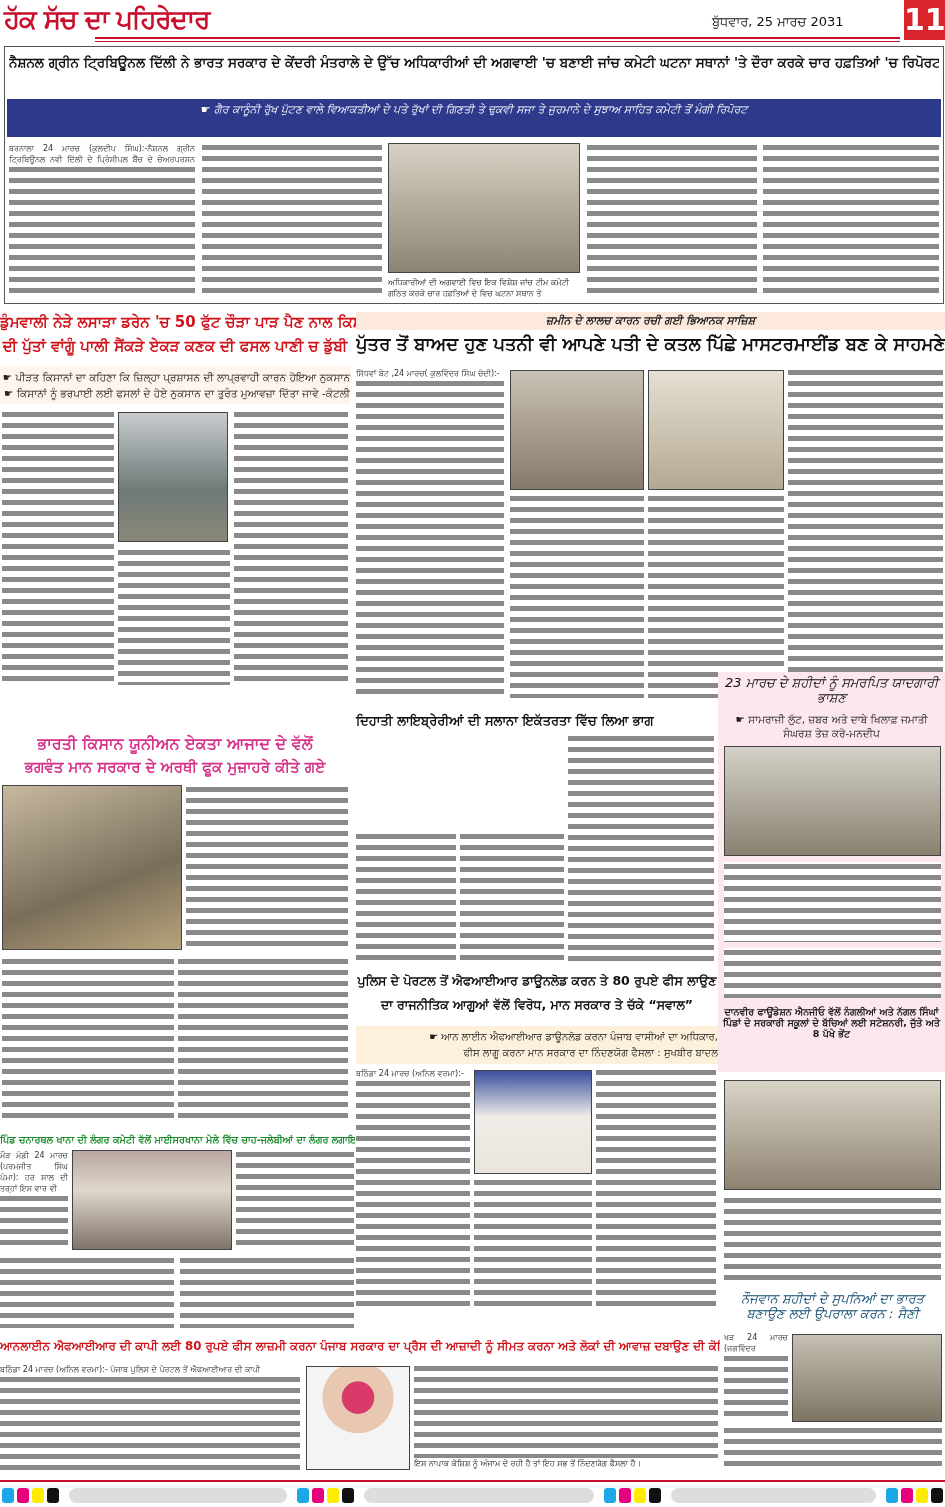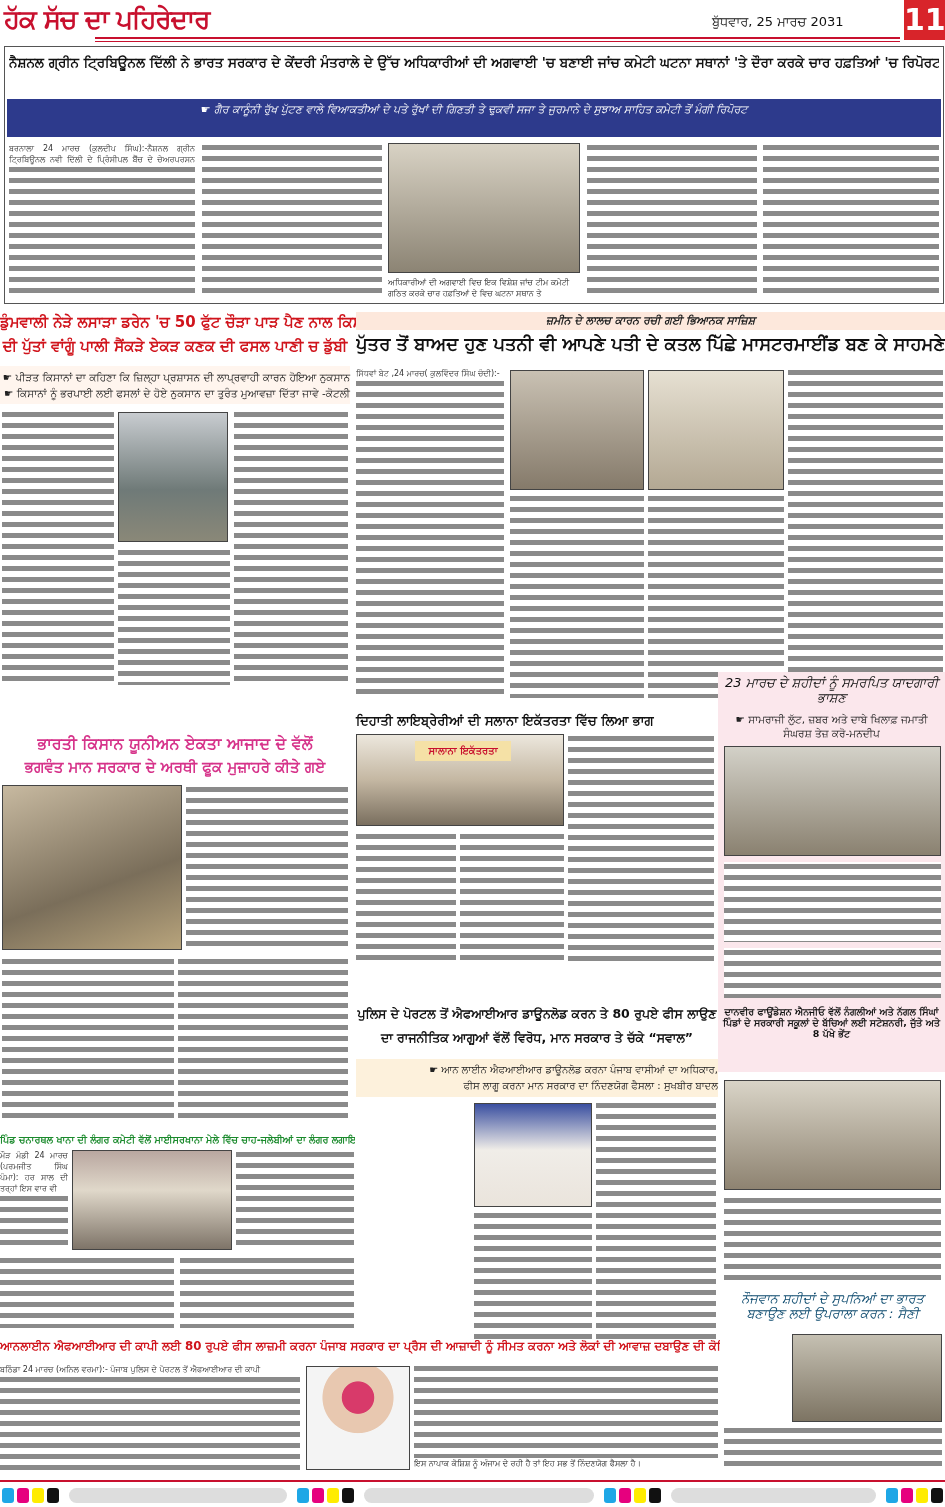--- a/index.html
+++ b/index.html
@@ -104,23 +104,20 @@
   <div class="abs txt" style="left:2px;top:222px;width:172px;height:165px">
       <p></p>
     </div>
   <div class="abs txt" style="left:178px;top:222px;width:170px;height:165px">
       <p></p>
     </div>
 </div>
 
 <div class="abs" style="left:356px;top:710px;width:360px;height:258px">
   <div class="abs headline" style="left:0;top:4px;width:262px;font-size:13px;color:#111;white-space:nowrap">ਦਿਹਾਤੀ ਲਾਇਬ੍ਰੇਰੀਆਂ ਦੀ ਸਲਾਨਾ ਇਕੱਤਰਤਾ ਵਿੱਚ ਲਿਆ ਭਾਗ</div>
-  <div class="abs photo" style="left:0;top:24px;width:208px;height:92px;background:linear-gradient(180deg,#ece7dd,#c4b7a2 50%,#7a6f5f)">
-    <div class="abs" style="left:58px;top:6px;width:96px;height:20px;background:#f5e1a6;color:#c8102e;font-size:10px;font-weight:bold;text-align:center;line-height:20px">ਸਾਲਾਨਾ ਇਕੱਤਰਤਾ</div>
-  </div>
   <div class="abs txt" style="left:212px;top:24px;width:146px;height:230px">
       <p></p>
     </div>
   <div class="abs txt" style="left:0;top:122px;width:100px;height:132px">
       <p></p>
     </div>
   <div class="abs txt" style="left:104px;top:122px;width:104px;height:132px">
       <p></p>
     </div>
 </div>
@@ -135,27 +132,31 @@
   <div class="abs txt" style="left:6px;top:276px;width:217px;height:50px">
       <p></p>
     </div>
   <div class="abs headline" style="left:4px;top:335px;width:219px;font-size:9.5px;color:#111">ਦਾਨਵੀਰ ਫਾਊਂਡੇਸ਼ਨ ਐਨਜੀਓ ਵੱਲੋਂ ਨੰਗਲੀਆਂ ਅਤੇ ਨੱਗਲ ਸਿੰਘਾਂ ਪਿੰਡਾਂ ਦੇ ਸਰਕਾਰੀ ਸਕੂਲਾਂ ਦੇ ਬੱਚਿਆਂ ਲਈ ਸਟੇਸ਼ਨਰੀ, ਜੁੱਤੇ ਅਤੇ 8 ਪੱਖੇ ਭੇਂਟ</div>
 </div>
 <div class="abs photo" style="left:724px;top:1080px;width:217px;height:110px;background:linear-gradient(180deg,#d9d4c7,#8e8371)"></div>
 <div class="abs txt" style="left:724px;top:1196px;width:217px;height:90px">
     <p></p>
   </div>
 
-<div class="abs" style="left:356px;top:1005px;width:362px;height:338px">
+<div class="abs" style="left:356px;top:972px;width:362px;height:338px">
   <div class="abs headline" style="left:0;top:2px;width:362px;font-size:12.5px;color:#111;white-space:nowrap;overflow:hidden">ਪੁਲਿਸ ਦੇ ਪੋਰਟਲ ਤੋਂ ਐਫਆਈਆਰ ਡਾਊਨਲੋਡ ਕਰਨ ਤੇ 80 ਰੁਪਏ ਫੀਸ ਲਾਉਣ</div>
   <div class="abs headline" style="left:0;top:26px;width:362px;font-size:12.5px;color:#111;white-space:nowrap;overflow:hidden">ਦਾ ਰਾਜਨੀਤਿਕ ਆਗੂਆਂ ਵੱਲੋਂ ਵਿਰੋਧ, ਮਾਨ ਸਰਕਾਰ ਤੇ ਚੱਕੇ “ਸਵਾਲ”</div>
   <div class="abs bullets" style="left:0;top:54px;width:362px;height:38px;background:#fdf1dc;padding-top:3px;font-size:10px">
     <div>☛ ਆਨ ਲਾਈਨ ਐਫਆਈਆਰ ਡਾਊਨਲੋਡ ਕਰਨਾ ਪੰਜਾਬ ਵਾਸੀਆਂ ਦਾ ਅਧਿਕਾਰ,</div>
     <div>ਫੀਸ ਲਾਗੂ ਕਰਨਾ ਮਾਨ ਸਰਕਾਰ ਦਾ ਨਿੰਦਣਯੋਗ ਫੈਸਲਾ : ਸੁਖਬੀਰ ਬਾਦਲ</div>
   </div>
+  <div class="abs txt" style="left:0;top:96px;width:114px;height:240px">
+    <div style="height:11px;overflow:hidden">ਬਠਿੰਡਾ 24 ਮਾਰਚ (ਅਨਿਲ ਵਰਮਾ):-</div>
+    <p style="height:229px"></p>
+  </div>
   <div class="abs photo" style="left:118px;top:98px;width:118px;height:104px;background:linear-gradient(180deg,#3a4fa0,#f0ede8 45%,#eae4dc)"></div>
   <div class="abs txt" style="left:118px;top:206px;width:118px;height:130px">
       <p></p>
     </div>
   <div class="abs txt" style="left:240px;top:96px;width:120px;height:240px">
       <p></p>
     </div>
 </div>
 
 <div class="abs" style="left:0;top:1134px;width:355px;height:196px">
@@ -171,20 +172,24 @@
   <div class="abs txt" style="left:0;top:122px;width:174px;height:72px">
       <p></p>
     </div>
   <div class="abs txt" style="left:180px;top:122px;width:174px;height:72px">
       <p></p>
     </div>
 </div>
 
 <div class="abs" style="left:720px;top:1292px;width:225px;height:178px">
   <div class="abs headline" style="left:2px;top:0;width:221px;font-size:13px;font-style:italic;font-weight:normal;color:#0c4a6e">ਨੌਜਵਾਨ ਸ਼ਹੀਦਾਂ ਦੇ ਸੁਪਨਿਆਂ ਦਾ ਭਾਰਤ ਬਣਾਉਣ ਲਈ ਉਪਰਾਲਾ ਕਰਨ : ਸੈਣੀ</div>
+  <div class="abs txt" style="left:4px;top:40px;width:64px;height:90px">
+    <div style="height:22px;overflow:hidden">ਖੜ 24 ਮਾਰਚ (ਜਗਵਿੰਦਰ</div>
+    <p style="height:68px"></p>
+  </div>
   <div class="abs photo" style="left:72px;top:42px;width:150px;height:88px;background:linear-gradient(180deg,#c5c0b2,#7d7463)"></div>
   <div class="abs txt" style="left:4px;top:134px;width:218px;height:42px">
       <p></p>
     </div>
 </div>
 
 <div class="abs" style="left:0;top:1338px;width:720px;height:134px">
   <div class="abs headline" style="left:0;top:2px;width:720px;font-size:11.8px;color:#d0141c;white-space:nowrap;overflow:hidden">ਆਨਲਾਈਨ ਐਫਆਈਆਰ ਦੀ ਕਾਪੀ ਲਈ 80 ਰੁਪਏ ਫੀਸ ਲਾਜ਼ਮੀ ਕਰਨਾ ਪੰਜਾਬ ਸਰਕਾਰ ਦਾ ਪ੍ਰੈਸ ਦੀ ਆਜ਼ਾਦੀ ਨੂੰ ਸੀਮਤ ਕਰਨਾ ਅਤੇ ਲੋਕਾਂ ਦੀ ਆਵਾਜ਼ ਦਬਾਉਣ ਦੀ ਕੋਸ਼ਿਸ਼ : ਬਾਜਵਾ</div>
   <div class="abs txt" style="left:0;top:26px;width:300px;height:106px">
     <div style="height:11px;overflow:hidden">ਬਠਿੰਡਾ 24 ਮਾਰਚ (ਅਨਿਲ ਵਰਮਾ):- ਪੰਜਾਬ ਪੁਲਿਸ ਦੇ ਪੋਰਟਲ ਤੋਂ ਐਫਆਈਆਰ ਦੀ ਕਾਪੀ</div>

